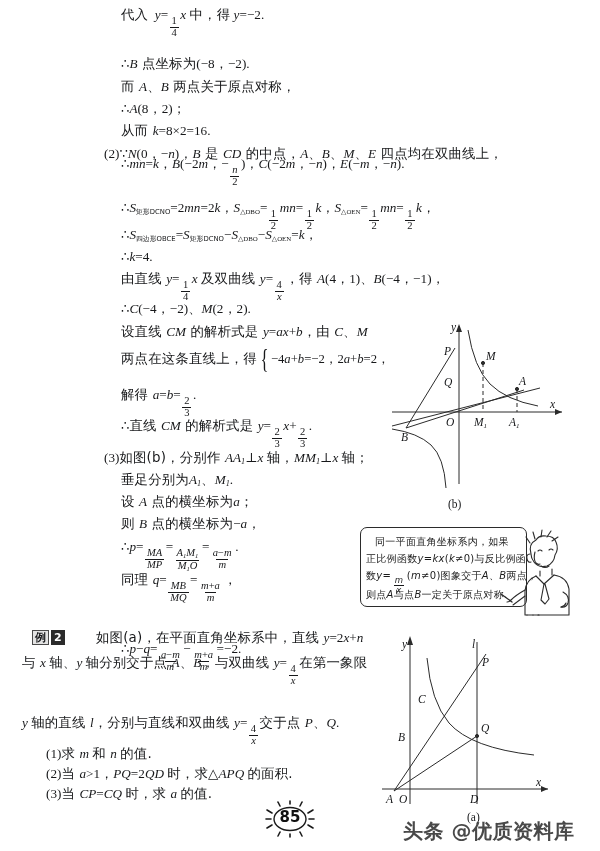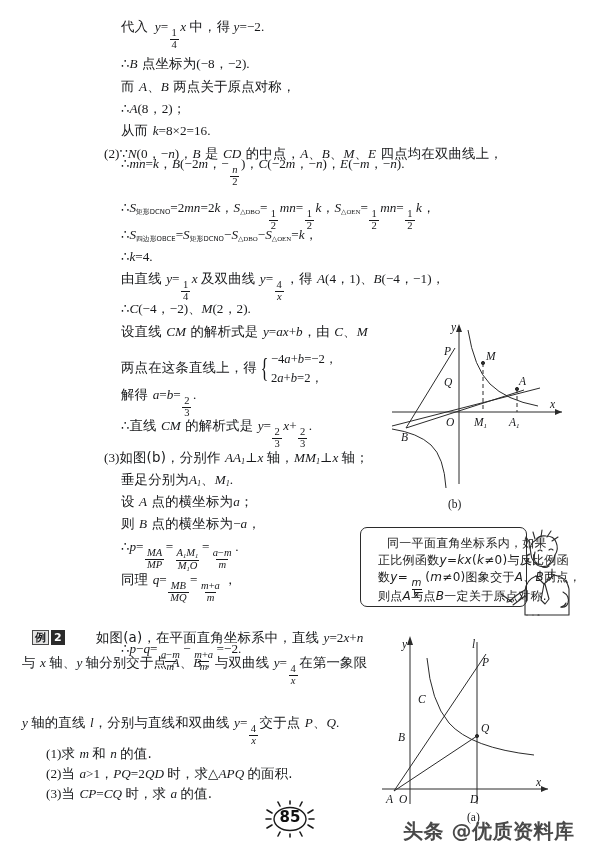--- a/index.html
+++ b/index.html
@@ -19,37 +19,37 @@
   .it{font-style:italic;font-family:"Liberation Serif","DejaVu Serif",serif;}
   .rm{font-style:normal;}
   .frac{display:inline-flex;flex-direction:column;align-items:center;vertical-align:-0.52em;
         margin:0 1.5px;line-height:1.02;font-size:.80em;}
   .frac .num{padding:0 2px;}
   .frac .den{padding:0 2px;border-top:1px solid #17181a;}
   .sub{font-size:.62em;vertical-align:-0.28em;letter-spacing:0;}
   .sub.tiny{font-size:.52em;}
   .brace{display:inline-flex;align-items:center;vertical-align:middle;margin:0 1px;}
   .brace .bar{font-size:2.05em;font-weight:300;line-height:.72;transform:scaleX(.62);}
-  .brace .rows{display:inline-flex;flex-direction:column;line-height:1.5;font-size:.96em;}
+  .brace .rows{display:inline-flex;line-height:1.5;font-size:.96em;}
 
   
   .ex-mark{position:absolute;display:inline-flex;align-items:stretch;height:15px;}
   .ex-mark .b1{background:#e3e3e3;border:1px solid #4a4a4a;color:#17181a;
     font-family:"DejaVu Sans","Liberation Sans",sans-serif;font-size:11px;font-weight:bold;
     padding:0 2px;display:flex;align-items:center;}
   .ex-mark .b2{background:#2b2b2b;color:#fff;
     font-family:"DejaVu Sans","Liberation Sans",sans-serif;font-size:11px;font-weight:bold;
     padding:0 3.5px;margin-left:1.5px;display:flex;align-items:center;}
 
   
   .note{position:absolute;left:360px;top:527px;width:165px;height:78px;
         border:1.1px solid #2b2b2b;border-radius:7px;background:#fff;}
   .note .nl{position:absolute;white-space:nowrap;
     font-family:"DejaVu Sans","Liberation Sans",sans-serif;
-    font-size:12px;color:#1b1b1b;letter-spacing:.3px;margin-left:12px;}
+    font-size:10px;color:#1b1b1b;letter-spacing:.3px;}
   .teacher{position:absolute;left:500px;top:524px;width:86px;height:96px;}
 
   
   .fig{position:absolute;}
   .fig-cap{position:absolute;font-family:"Liberation Serif",serif;font-size:11.5px;}
 
   
   .sun{position:absolute;left:264px;top:800px;width:52px;height:38px;}
   .pgnum{position:absolute;left:264px;top:808px;width:52px;text-align:center;
     font-family:"DejaVu Sans","Liberation Sans",sans-serif;font-size:15px;font-weight:bold;color:#111;}
@@ -59,21 +59,21 @@
     font-family:"DejaVu Sans","Liberation Sans",sans-serif;
     font-size:20px;font-weight:bold;color:#3a3a3a;letter-spacing:.5px;opacity:.92;}
 </style>
 </head>
 <body>
 
 <div class="page">
 
   <div>
 
-    <div class="ln" style="left:121px;top:20px;">
+    <div class="ln" style="left:121px;top:8px;">
       <span class="cn">代入</span>
       <span class="it">&nbsp;y</span><span class="rm">=</span><span class="frac">
           <span class="num rm">1</span>
           <span class="den rm">4</span>
         </span><span class="it">x&nbsp;</span><span class="cn">中，得</span><span class="it">&nbsp;y</span><span class="rm">=−2.</span>
     </div>
 
     <div class="ln" style="left:121px;top:57px;">
       <span class="rm">∴</span><span class="it">B</span><span class="cn">&nbsp;点坐标为</span><span class="rm">(−8，−2).</span>
     </div>

